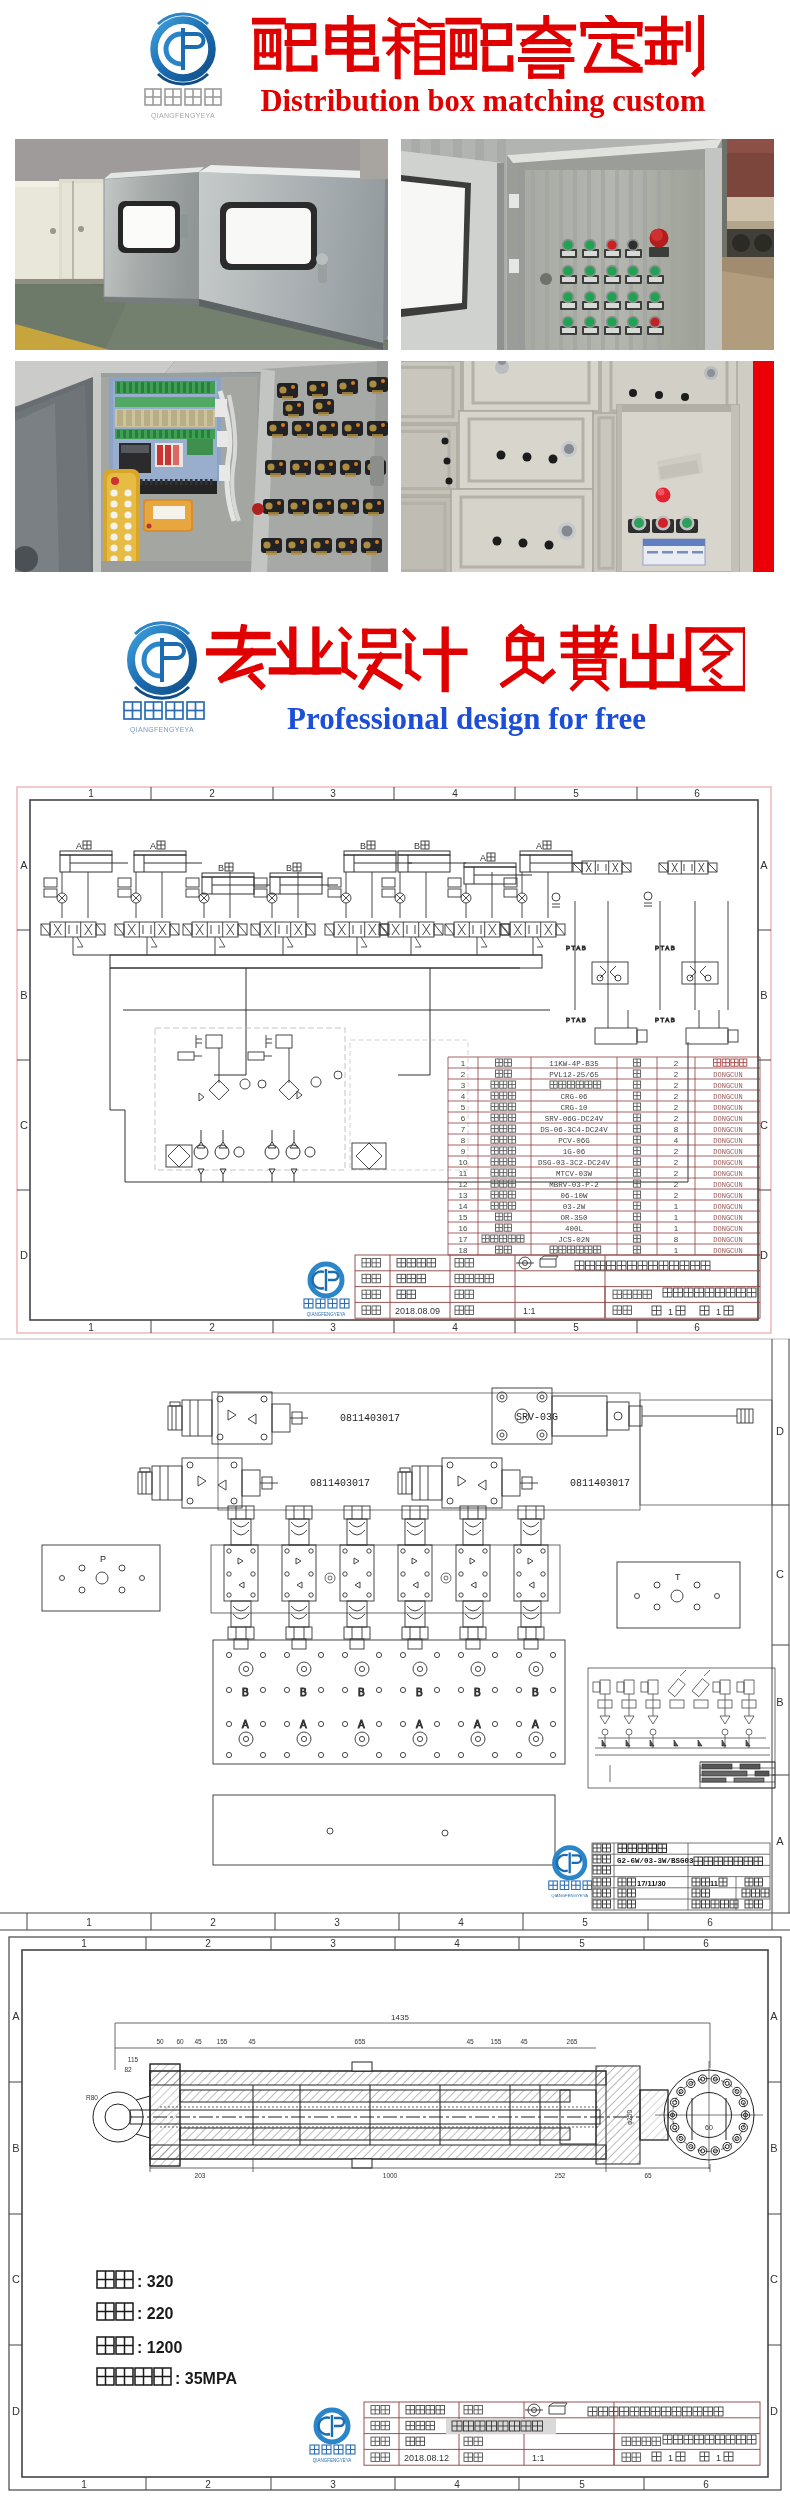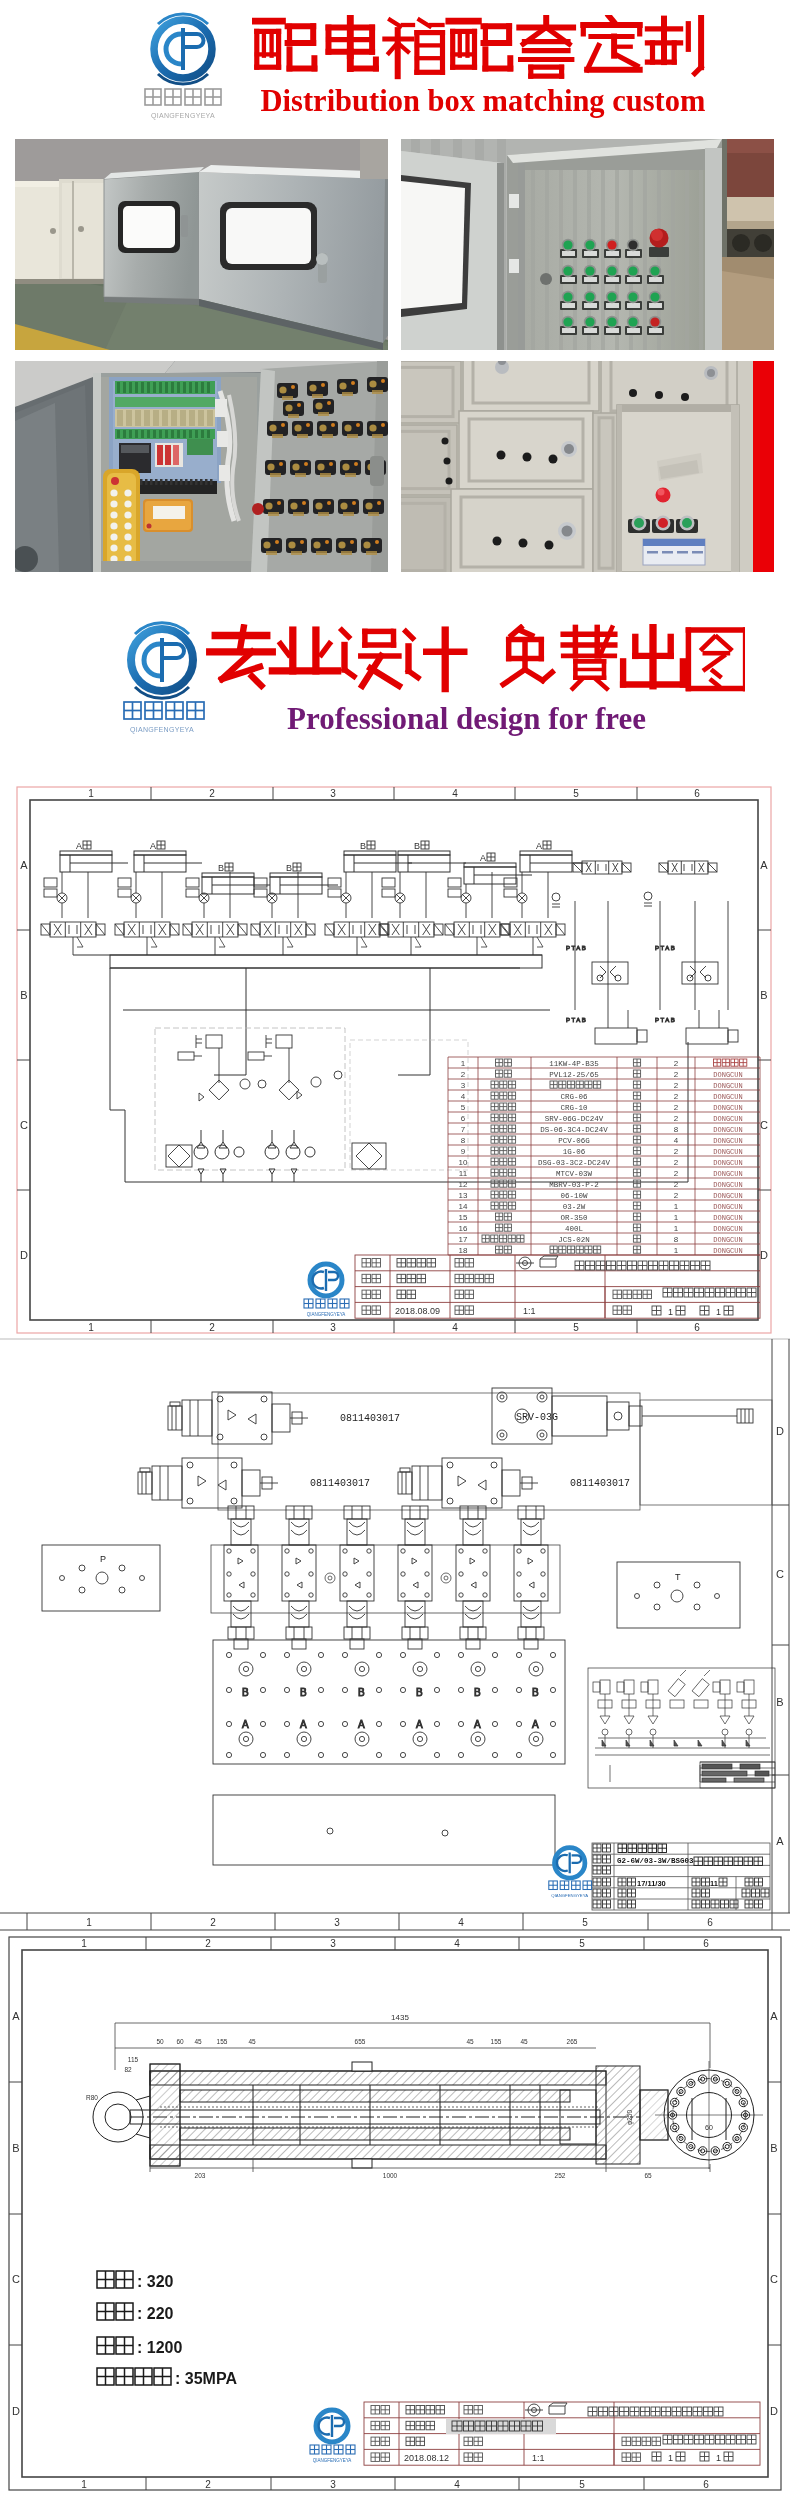--- a/index.html
+++ b/index.html
@@ -688,21 +688,21 @@
     <line x1="540.6" y1="6.1" x2="540.6" y2="64.6" stroke="#e10000" stroke-width="5.5" stroke-linecap="square"></line>
     <line x1="483.4" y1="64.6" x2="540.6" y2="64.6" stroke="#e10000" stroke-width="5.5" stroke-linecap="square"></line>
     <line x1="509.3" y1="12.9" x2="497.0" y2="25.1" stroke="#e10000" stroke-width="4.6" stroke-linecap="square"></line>
     <line x1="512.0" y1="12.9" x2="525.6" y2="25.1" stroke="#e10000" stroke-width="4.6" stroke-linecap="square"></line>
     <line x1="499.8" y1="29.2" x2="522.9" y2="29.2" stroke="#e10000" stroke-width="4.6" stroke-linecap="square"></line>
     <line x1="518.8" y1="31.9" x2="499.8" y2="45.5" stroke="#e10000" stroke-width="4.6" stroke-linecap="square"></line>
     <line x1="507.9" y1="46.9" x2="514.7" y2="52.3" stroke="#e10000" stroke-width="4.6" stroke-linecap="square"></line>
     <line x1="506.6" y1="56.4" x2="513.4" y2="61.8" stroke="#e10000" stroke-width="4.6" stroke-linecap="square"></line>
   </svg>
 
-<div class="abs" style="left:287px;top:701px;width:400px;font-family:'Liberation Serif',serif;font-weight:bold;font-size:31px;color:#701a75">Professional design for free</div>
+<div class="abs" style="left:287px;top:701px;width:400px;font-family:'Liberation Serif',serif;font-weight:bold;font-size:31px;color:#1d4ed8">Professional design for free</div>
 <svg class="abs" style="left:0;top:775px" width="790" height="563" viewBox="0 0 790 563">
     <rect width="790" height="563" fill="#fff"></rect>
     <g transform="translate(0,-775)">
       <rect x="17" y="787" width="754" height="546" fill="none" stroke="#eba6a6" stroke-width="1.2"></rect>
       <rect x="30" y="800" width="728" height="520" fill="none" stroke="#454545" stroke-width="1.6"></rect>
       <text x="91" y="797" font-size="10" fill="#333" text-anchor="middle">1</text>
       <text x="91" y="1331" font-size="10" fill="#333" text-anchor="middle">1</text>
       <text x="212" y="797" font-size="10" fill="#333" text-anchor="middle">2</text>
       <text x="212" y="1331" font-size="10" fill="#333" text-anchor="middle">2</text>
       <text x="333" y="797" font-size="10" fill="#333" text-anchor="middle">3</text>

